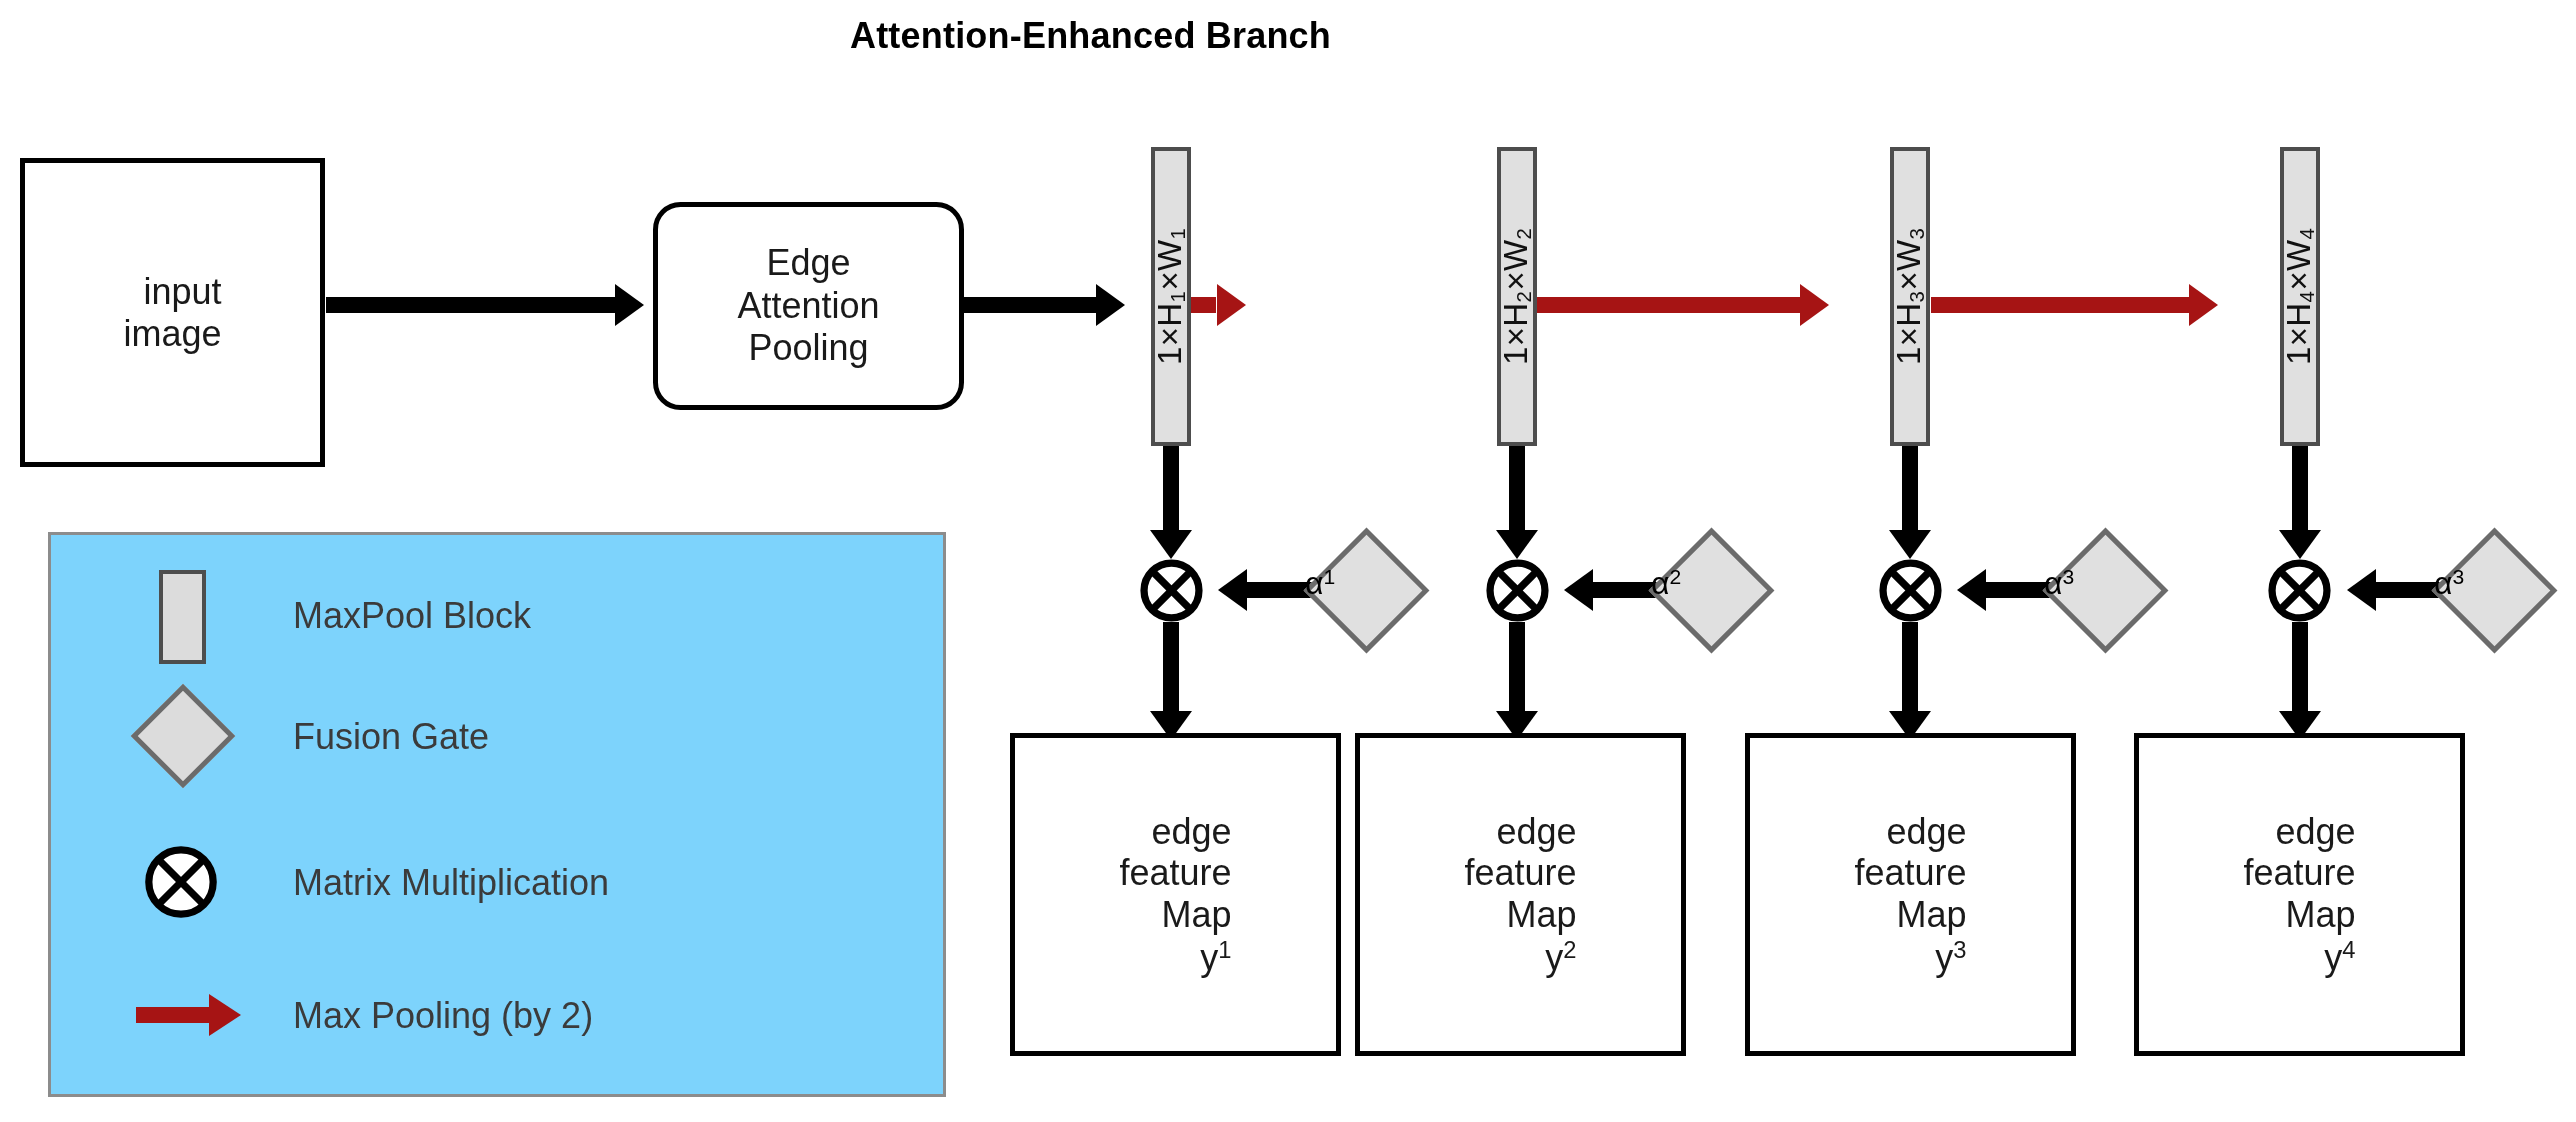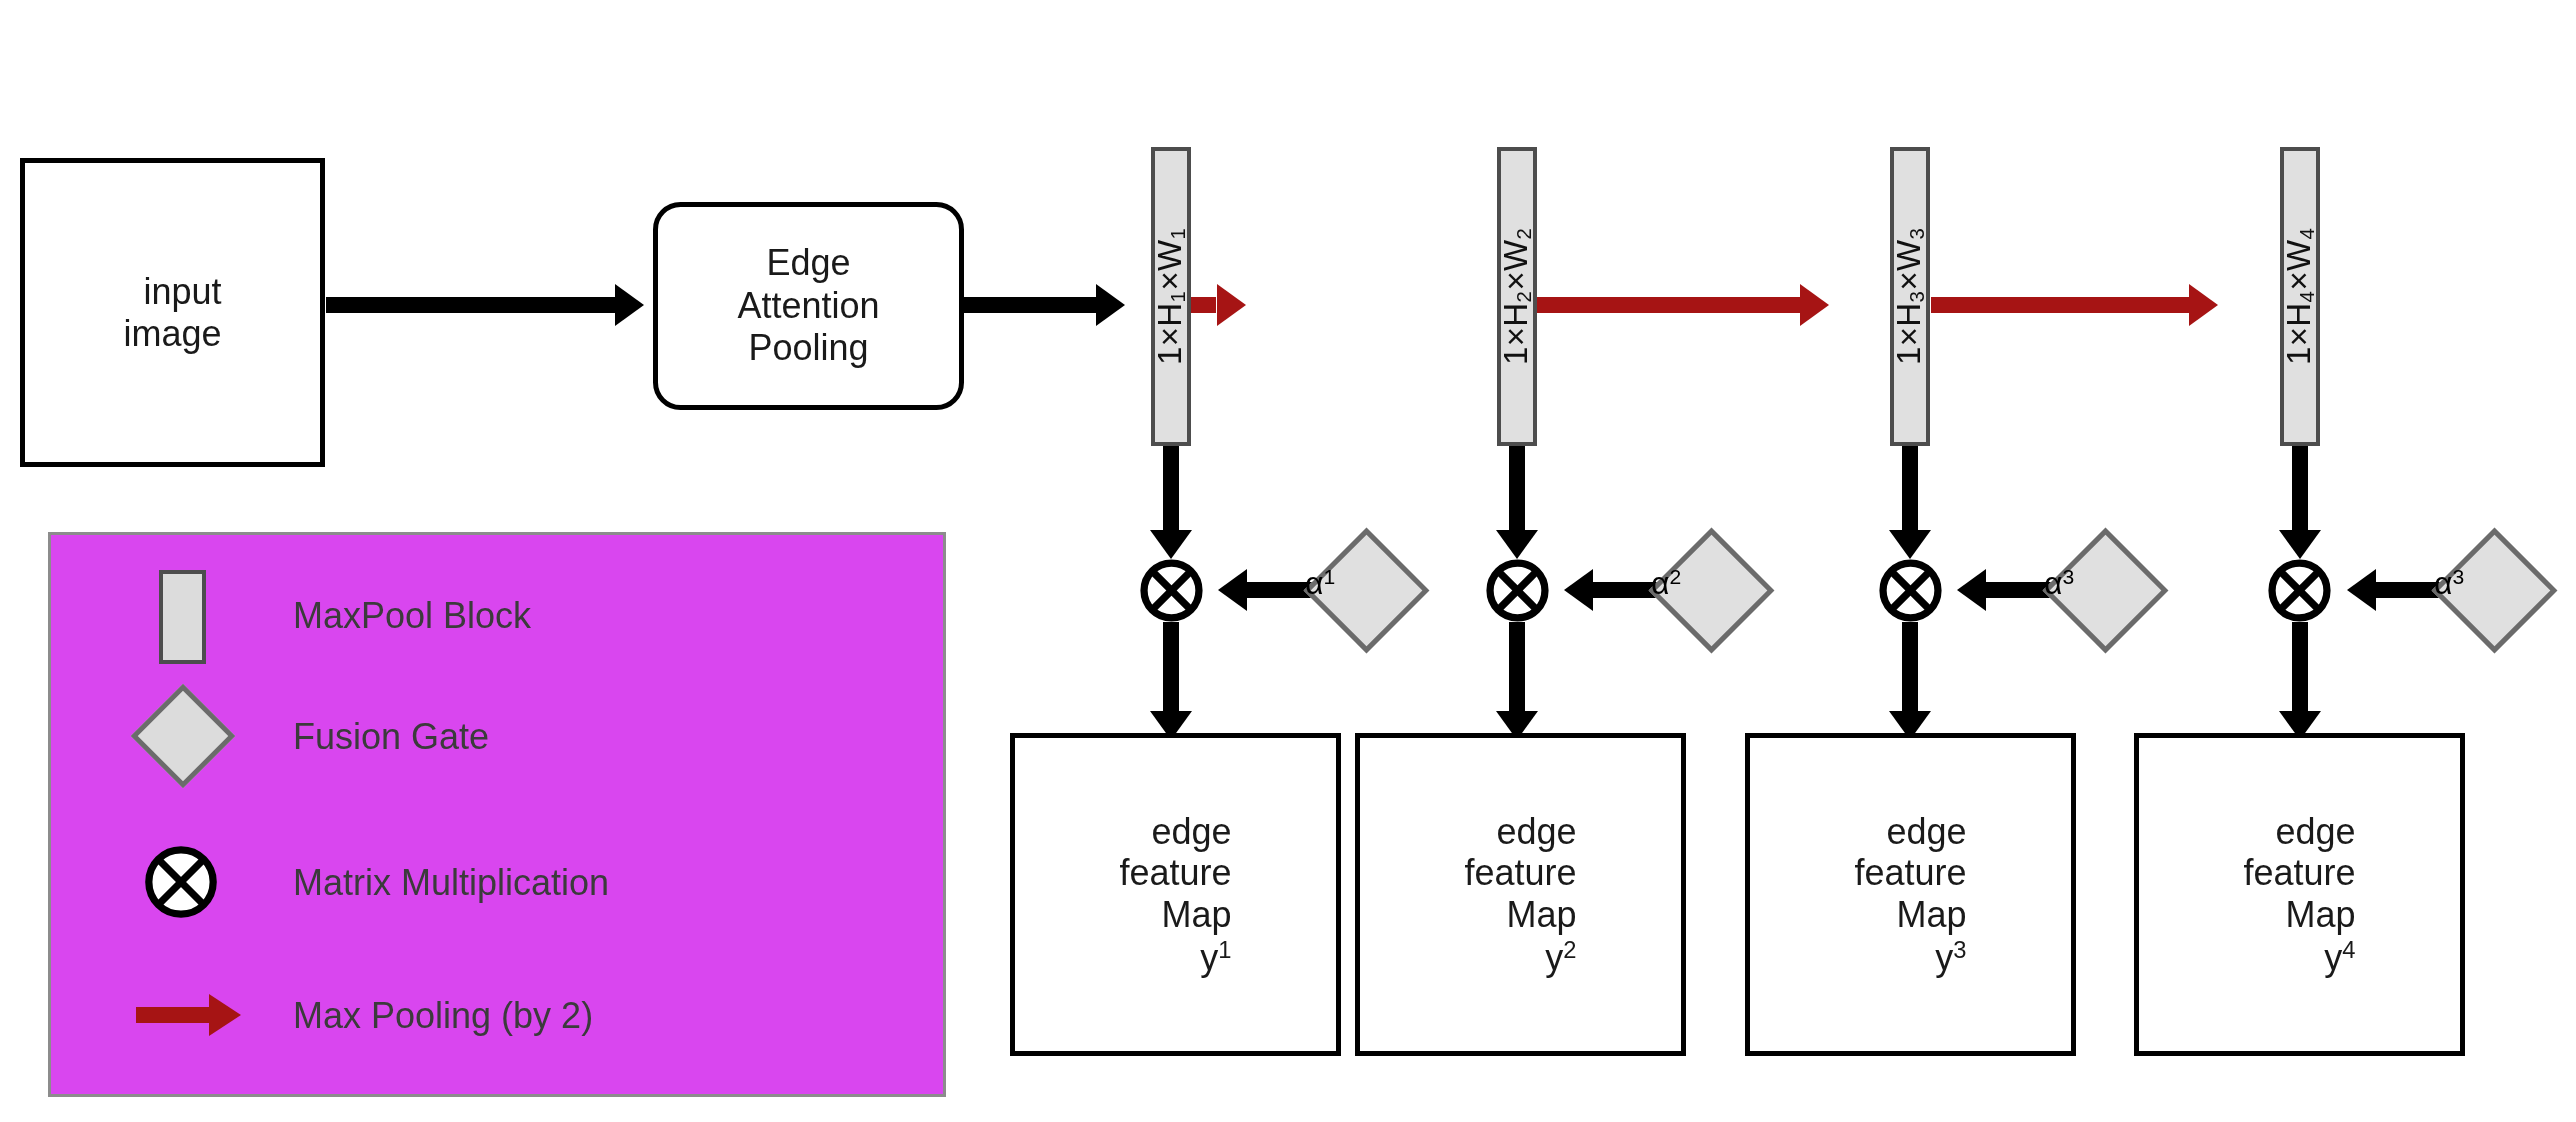--- a/index.html
+++ b/index.html
@@ -58,40 +58,41 @@
   .arrow-line.red{background:#a61414;}
   .arrow-head{position:absolute;width:0;height:0;}
   .head-right{border-top:21px solid transparent;border-bottom:21px solid transparent;border-left:29px solid #000;}
   .head-right.red{border-left-color:#a61414;}
   .head-left{border-top:21px solid transparent;border-bottom:21px solid transparent;border-right:29px solid #000;}
   .head-down{border-left:21px solid transparent;border-right:21px solid transparent;border-top:29px solid #000;}
 
   
   #legend-panel{
     position:absolute;left:48px;top:532px;width:898px;height:565px;
-    background:#d946ef;border:3.2px solid #8c8c8c;box-sizing:border-box;
+    background:#7dd3fc;border:3.2px solid #8c8c8c;box-sizing:border-box;
   }
   .legend-row{position:absolute;left:0;width:100%;height:105px;}
   .legend-sym{position:absolute;left:77px;top:0;width:145px;height:105px;}
   .legend-txt{
     position:absolute;left:242px;top:0;height:105px;line-height:105px;
     font-size:36px;color:#3b3b3b;white-space:nowrap;
   }
   .lg-pool{position:absolute;left:31px;top:6.5px;width:47px;height:94px;background:#dcdcdc;border:4px solid #4d4d4d;box-sizing:border-box;}
   .lg-diamond{position:absolute;left:18px;top:14.5px;width:74px;height:74px;background:#dcdcdc;border:5.7px solid #6b6b6b;box-sizing:border-box;transform:rotate(45deg);}
   .lg-circle{position:absolute;left:16px;top:14.5px;width:74px;height:74px;}
   .lg-arrow-line{position:absolute;left:8px;top:44px;width:78px;height:16px;background:#a61414;}
   .lg-arrow-head{position:absolute;left:81px;top:31px;width:0;height:0;
       border-top:21px solid transparent;border-bottom:21px solid transparent;border-left:32px solid #a61414;}
 </style>
 </head>
 <body>
 
 <div class="canvas">
 
+  <div id="diagram-title">Attention-Enhanced Branch</div>
 
   <div class="plain-box" style="left:20px;top:158px;width:305px;height:309px;">
     <div>
       <span>input</span><br>
       <span>image</span>
     </div>
   </div>
 
   <div class="arrow-line" style="left:326px;top:297px;width:289px;height:16px;"></div>
   <div class="arrow-head head-right" style="left:615px;top:284px;"></div>

